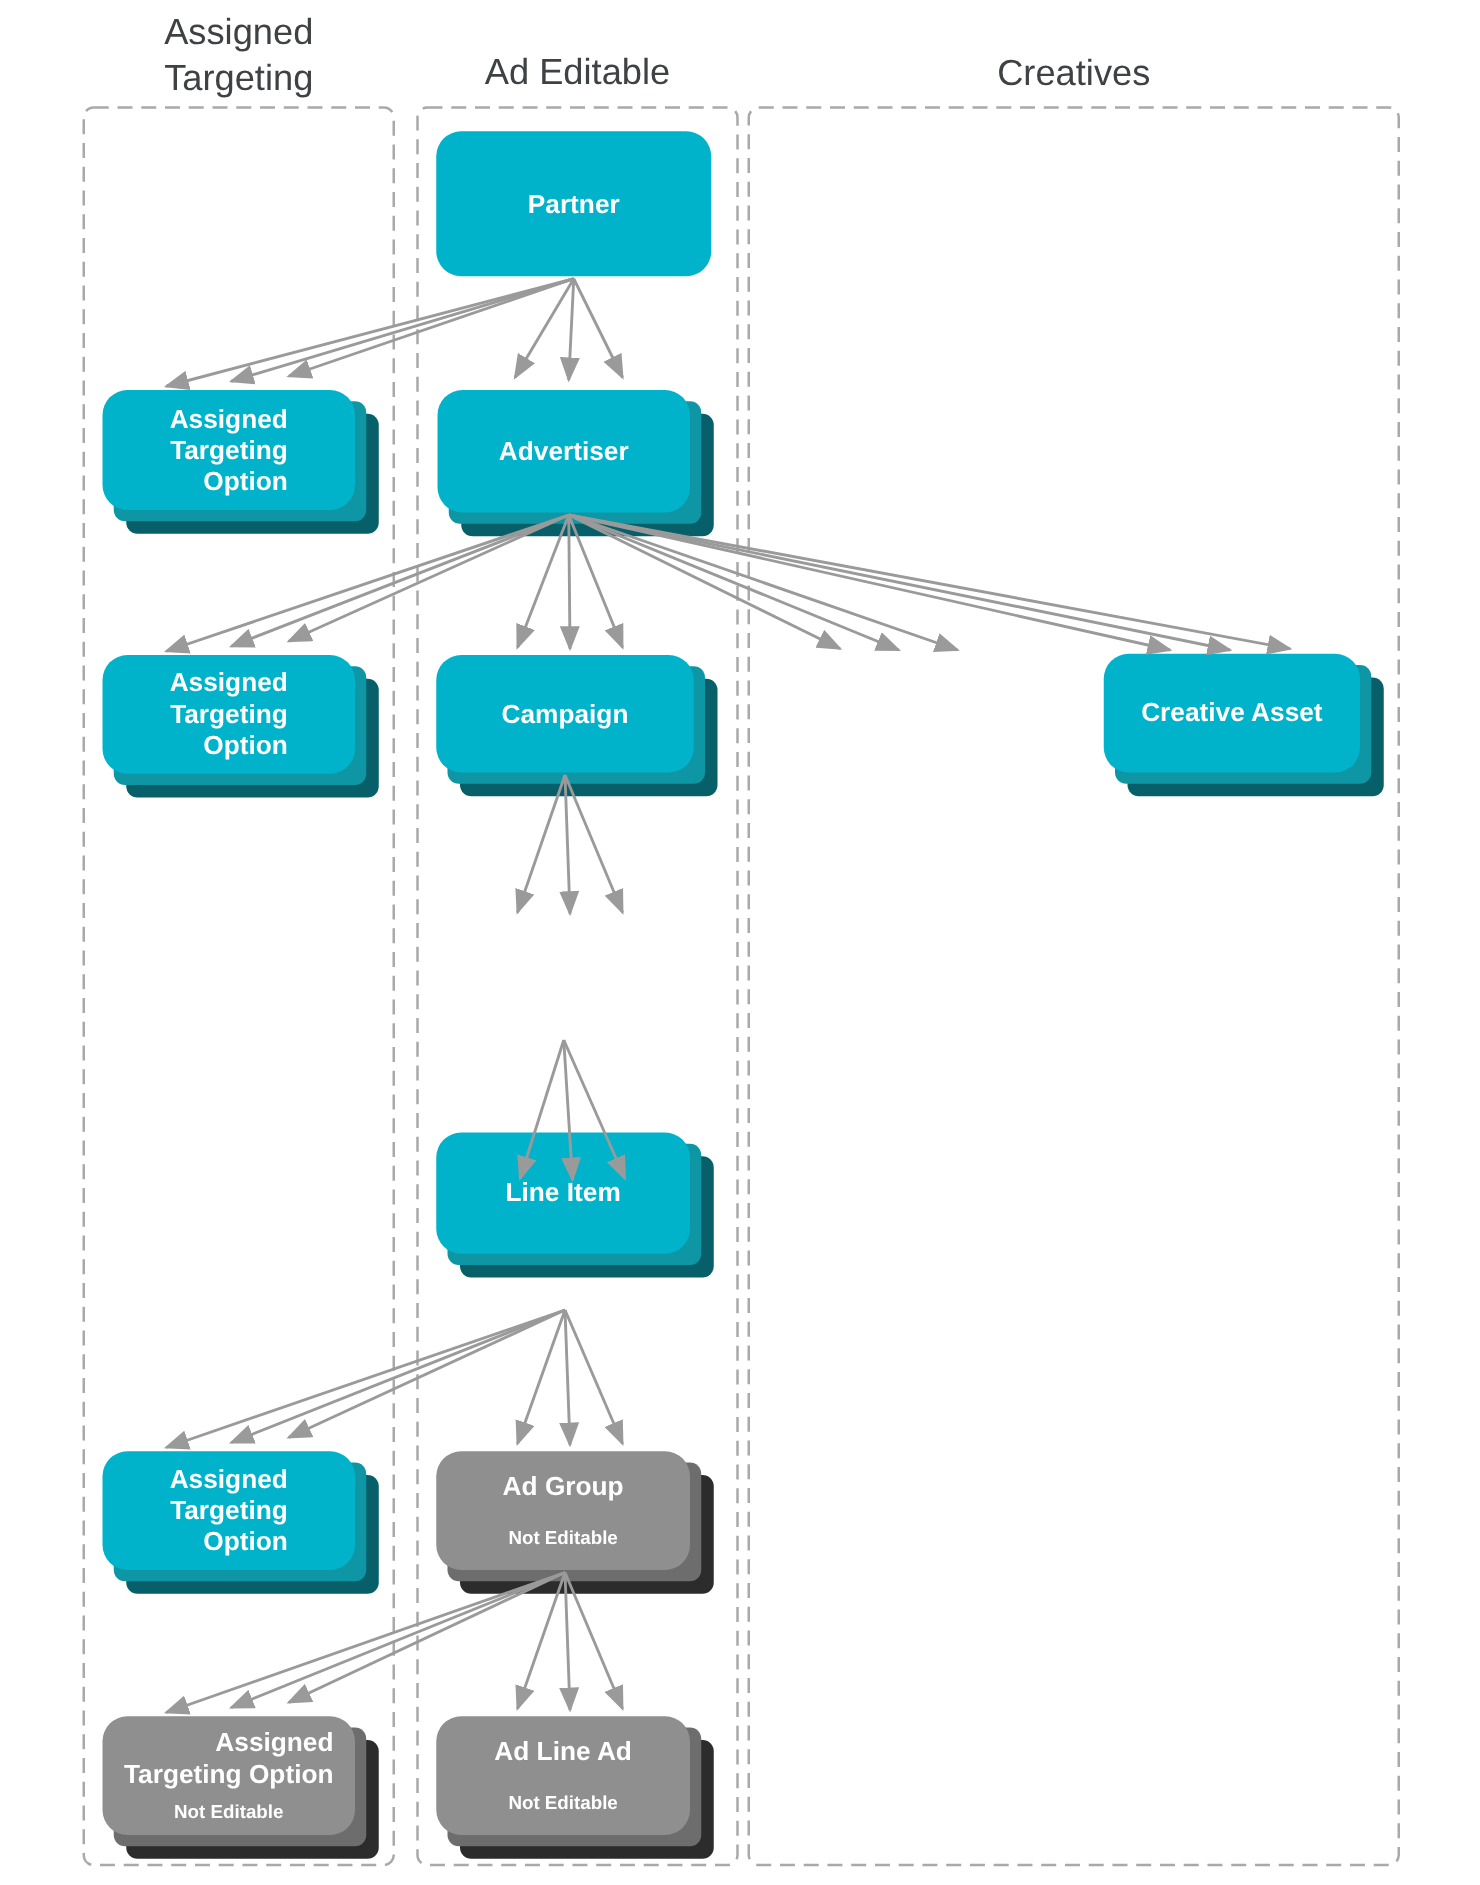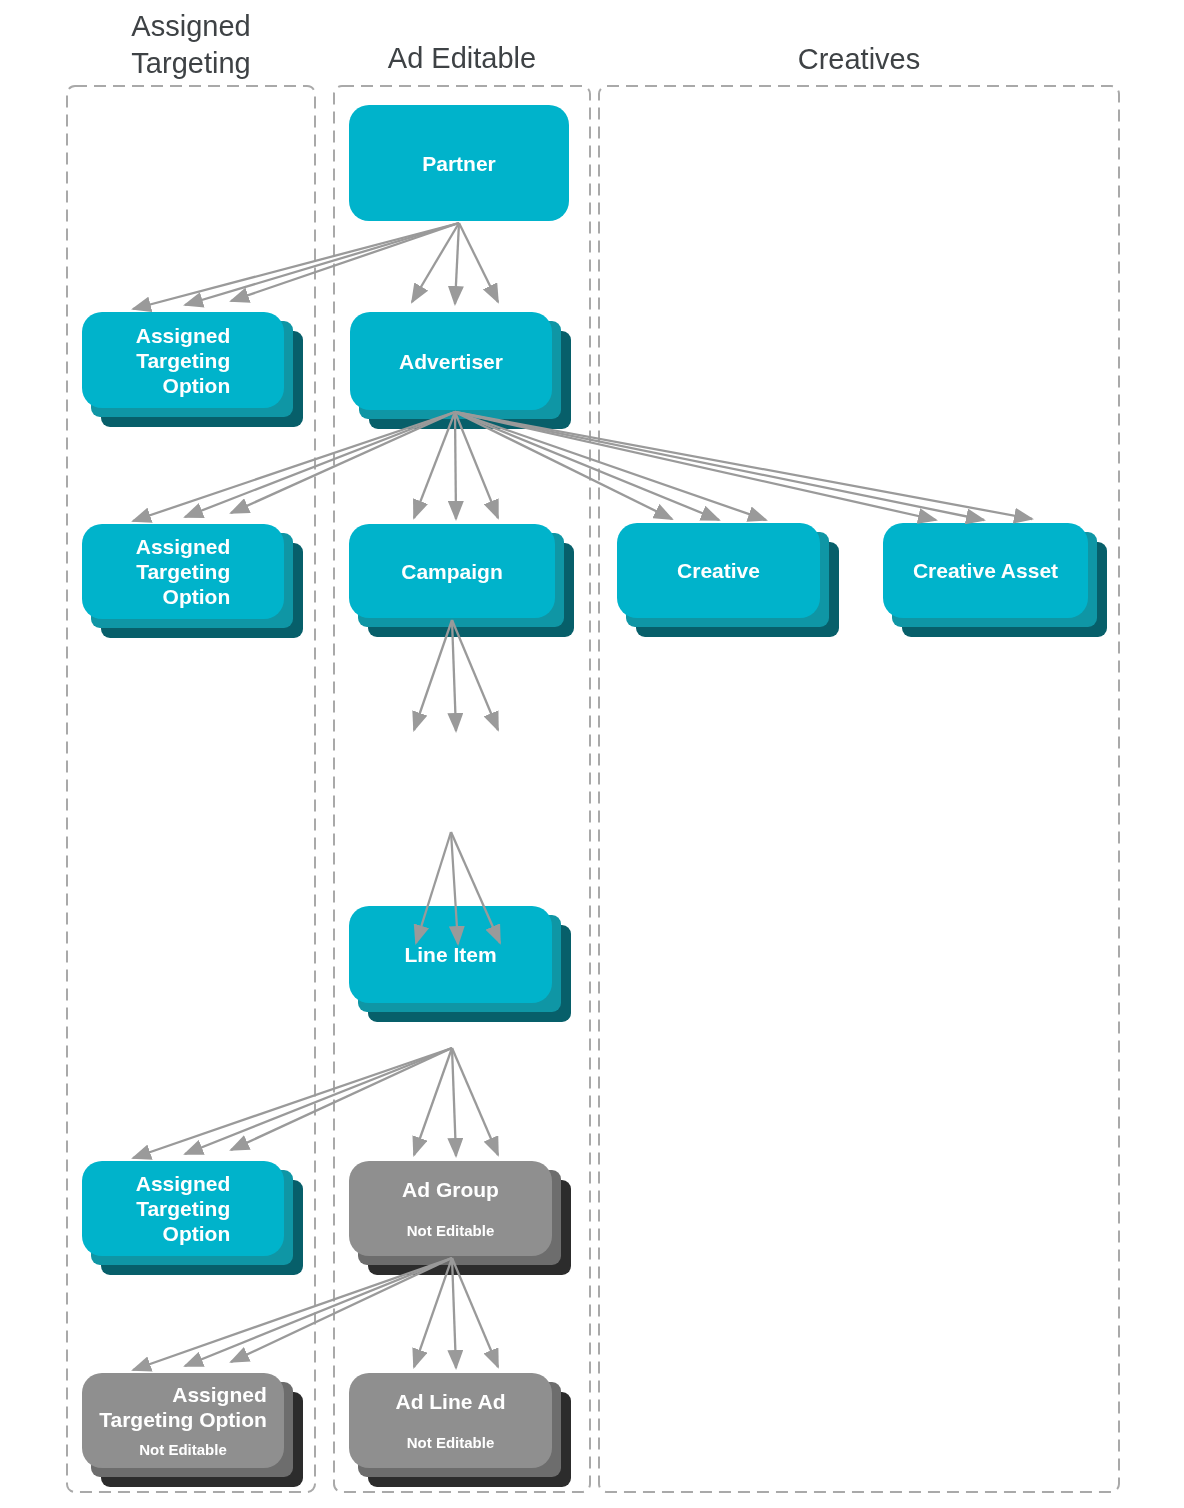--- a/index.html
+++ b/index.html
@@ -77,27 +77,20 @@
   </div>
 
   <div class="node cyan" style="left:349px;top:524px;width:206px;height:94px">
     <div class="layer back"></div>
     <div class="layer mid"></div>
     <div class="face">
       <span class="label">Campaign</span>
     </div>
   </div>
 
-  <div class="node cyan" style="left:617px;top:523px;width:203px;height:95px">
-    <div class="layer back"></div>
-    <div class="layer mid"></div>
-    <div class="face">
-      <span class="label">Creative</span>
-    </div>
-  </div>
 
   <div class="node cyan" style="left:883px;top:523px;width:205px;height:95px">
     <div class="layer back"></div>
     <div class="layer mid"></div>
     <div class="face">
       <span class="label">Creative Asset</span>
     </div>
   </div>
 
 

